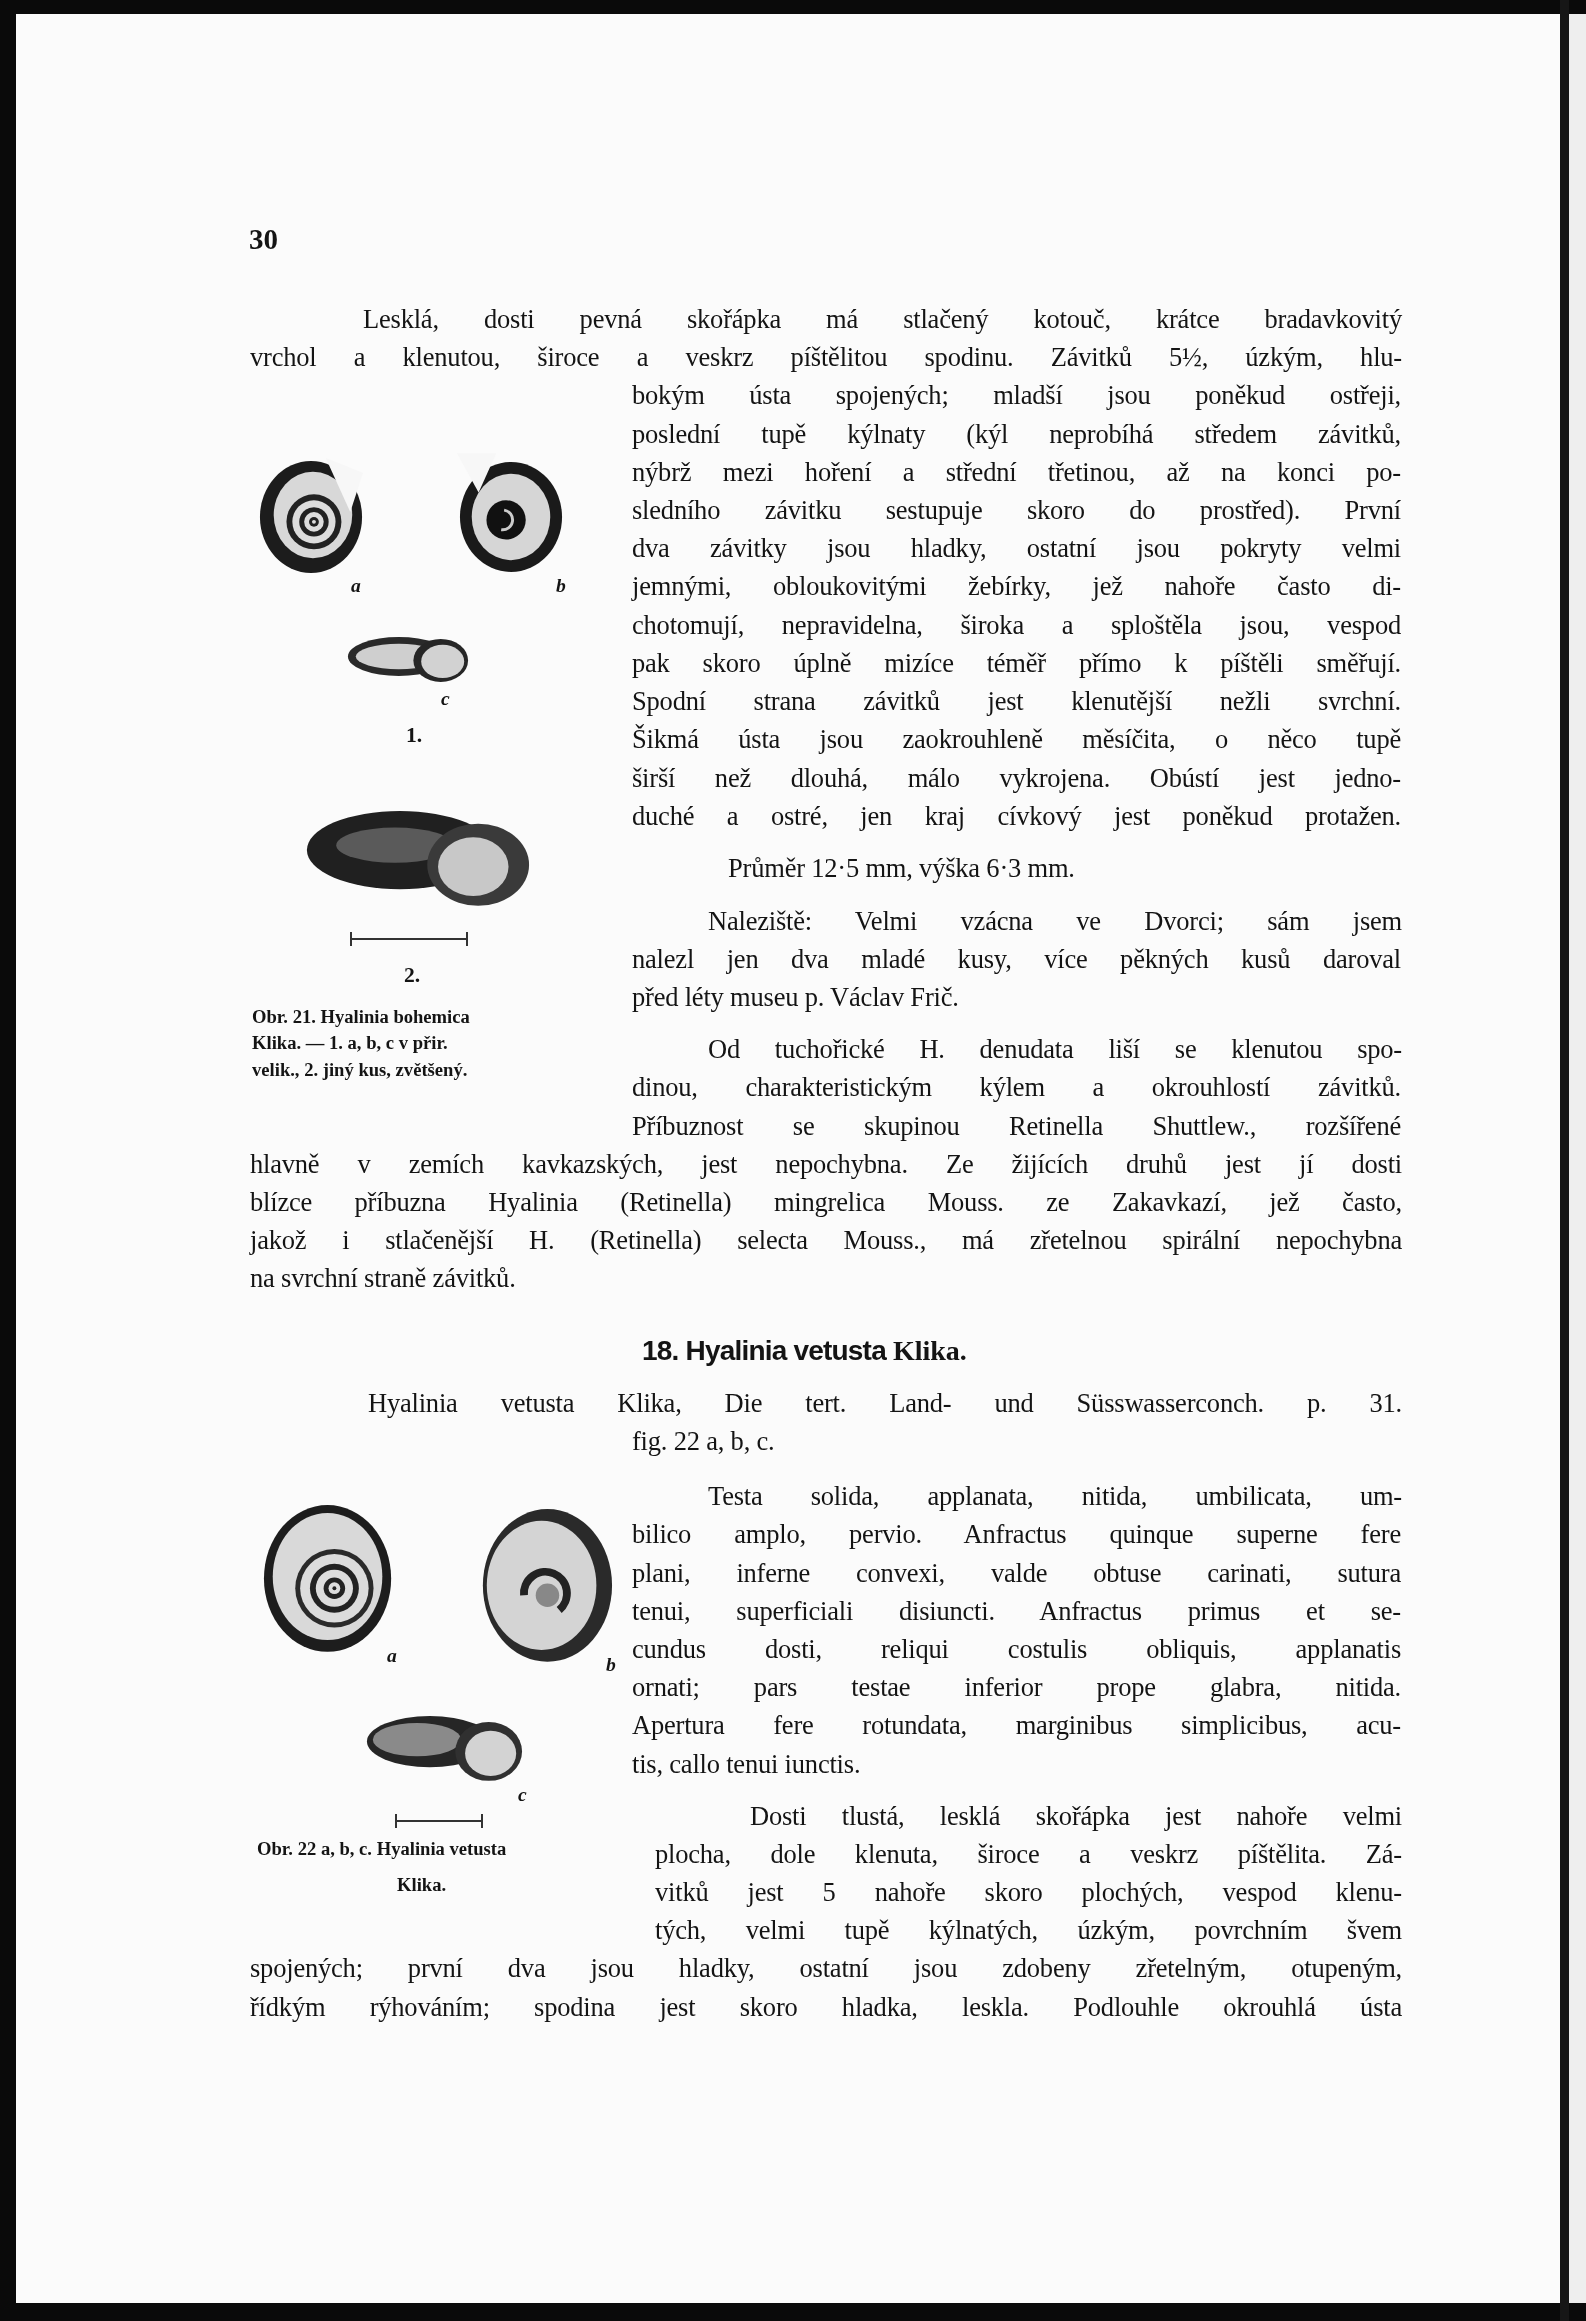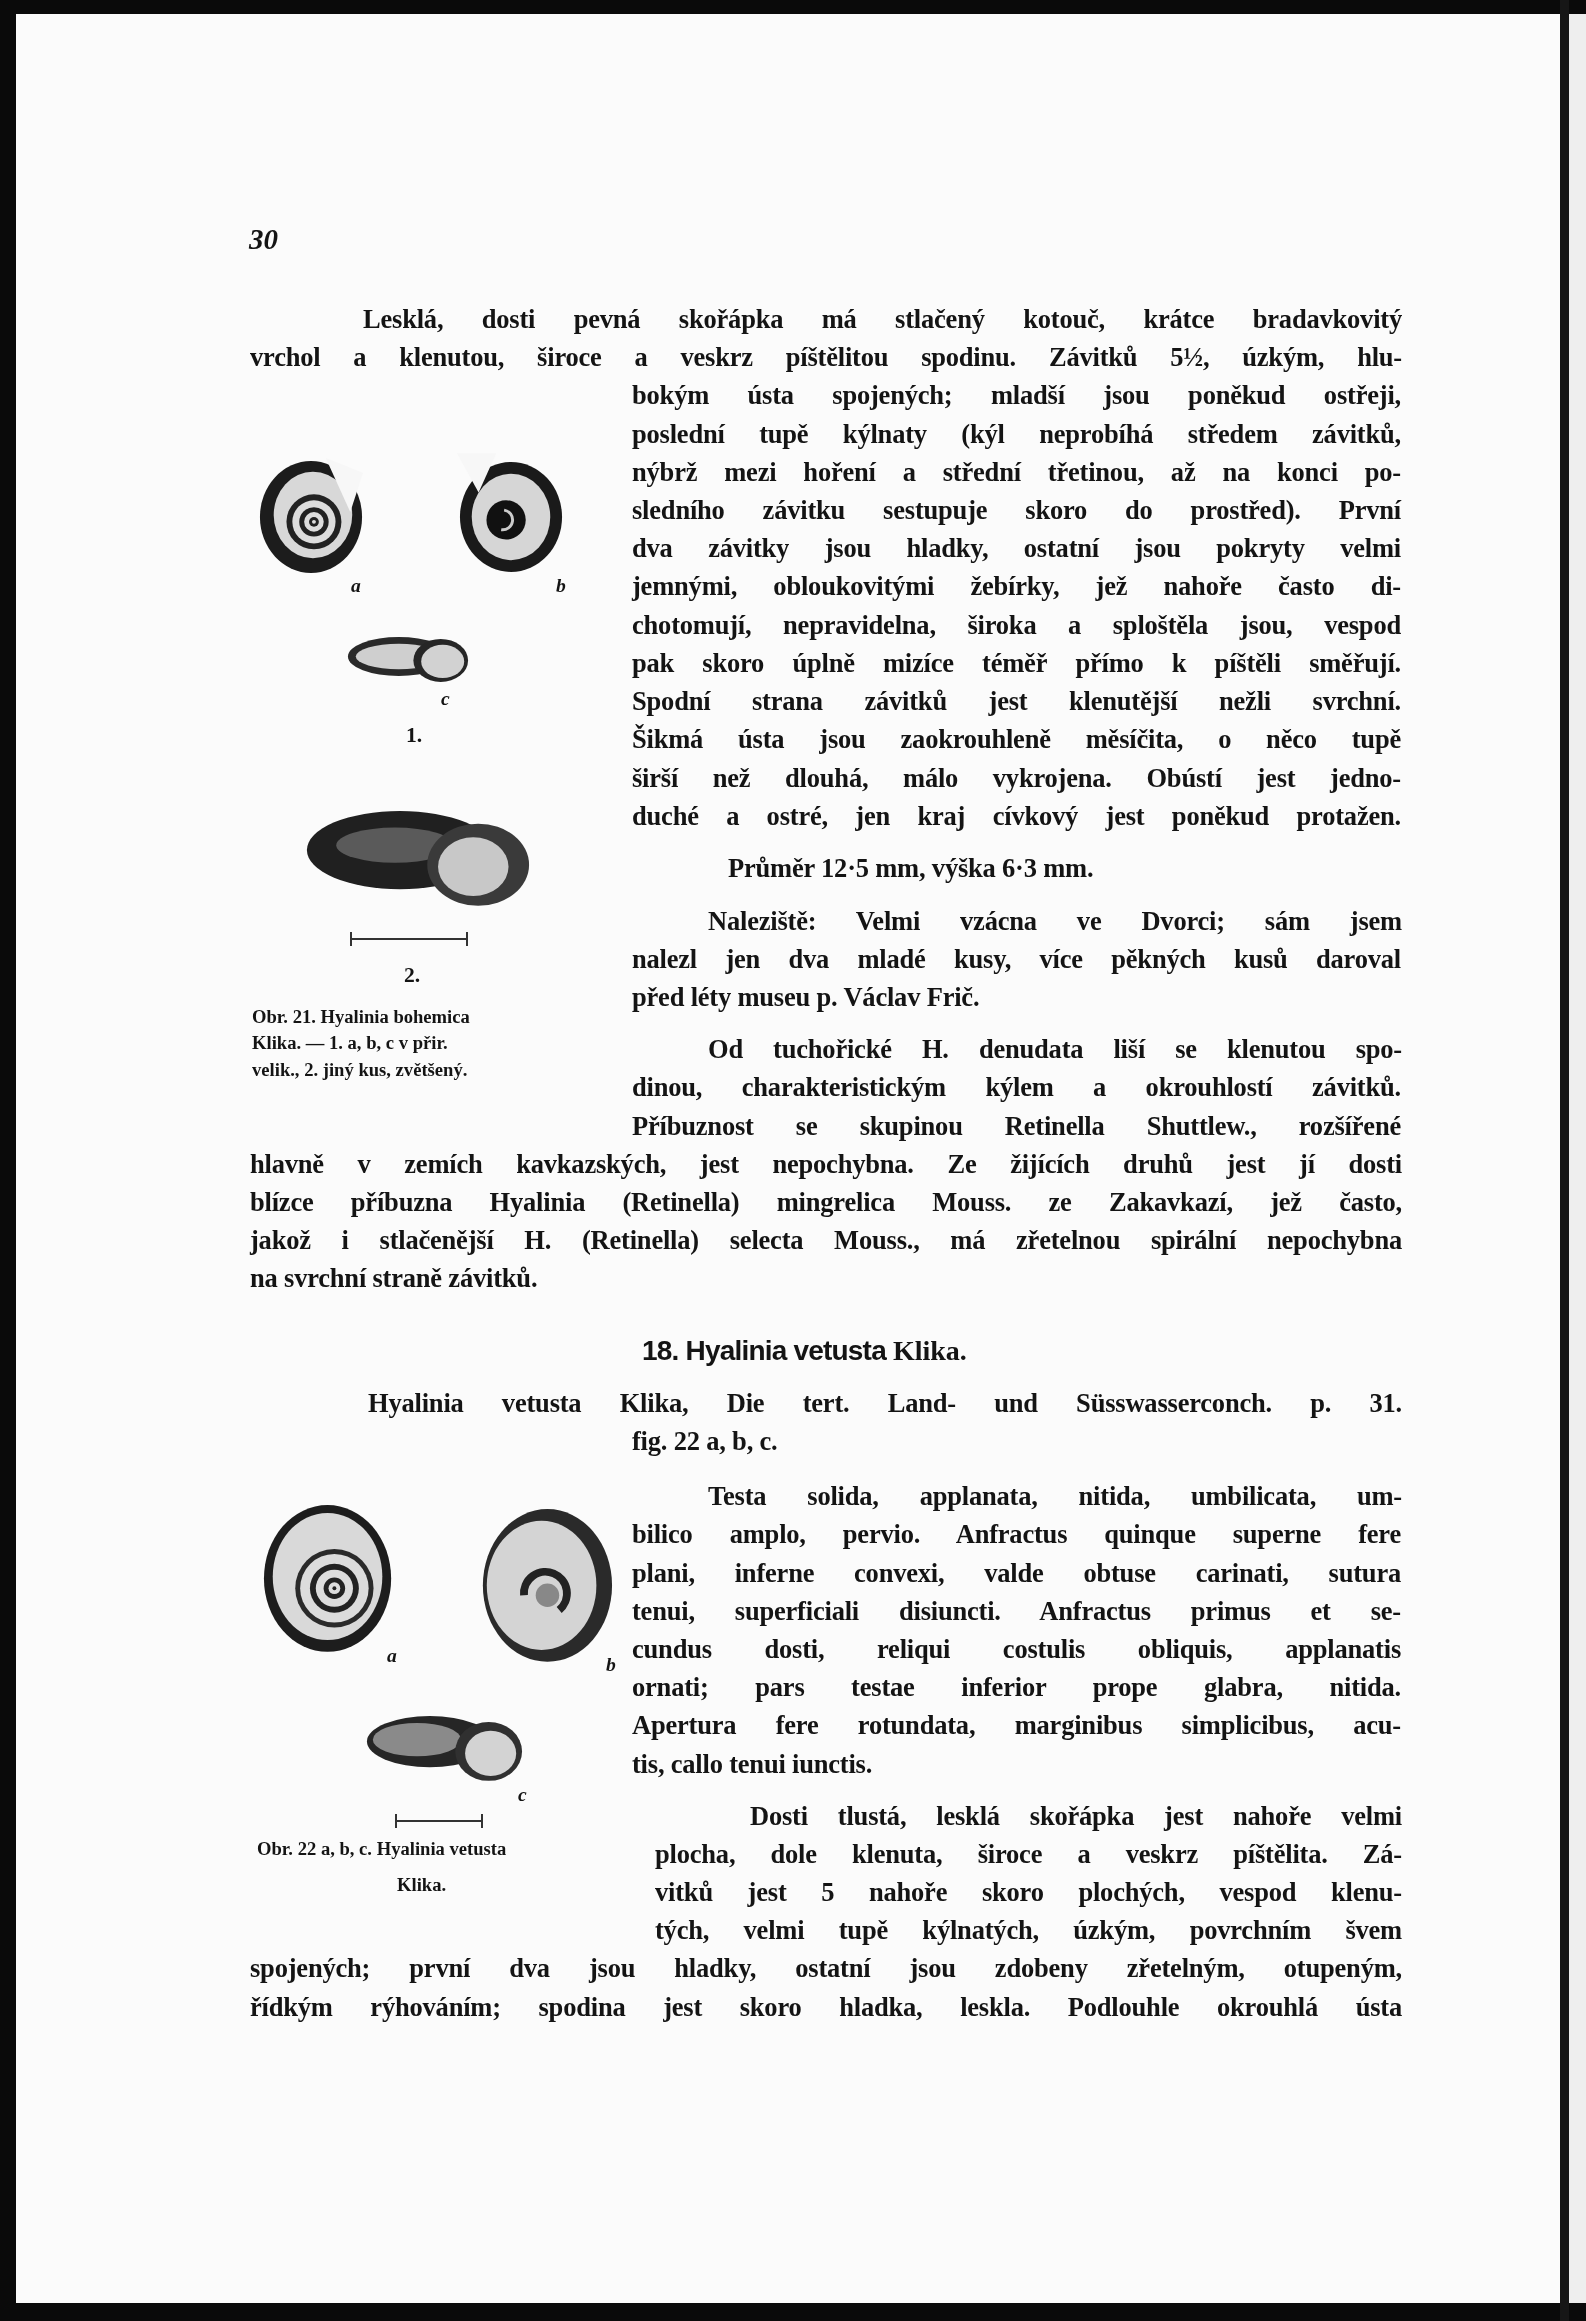--- a/index.html
+++ b/index.html
@@ -5,24 +5,24 @@
   html, body { margin:0; padding:0; }
   body { width:1587px; height:2322px; position:relative; background:#f7f7f7; overflow:hidden;
          font-family:"Liberation Serif","DejaVu Serif",serif; color:#141414; }
   .frame-top { position:absolute; left:0; top:0; width:1587px; height:13.7px; background:#0a0a0a; }
   .frame-left { position:absolute; left:0; top:0; width:15.7px; height:2322px; background:#0a0a0a; }
   .frame-bottom { position:absolute; left:0; bottom:0; width:1587px; height:19.6px; background:#0a0a0a; }
   .frame-rule { position:absolute; left:1560px; top:0; width:8.8px; height:2322px; background:#161616; }
   .frame-strip { position:absolute; left:1569px; top:13.7px; width:17.6px; height:2289px; background:#eeeeee; }
   .page { position:absolute; left:15.7px; top:13.7px; width:1545px; height:2289px; background:#fbfbfb; }
 
-  .t { position:absolute; font-size:26.5px; line-height:37px; white-space:nowrap; font-weight:bold;
+  .t { position:absolute; font-size:26.5px; line-height:37px; white-space:nowrap; font-weight:normal;
        letter-spacing:-0.2px; transform-origin:left top; }
   .j { text-align:justify; text-align-last:justify; white-space:normal; }
-  .page-num { position:absolute; left:249px; top:223px; font-size:29px; font-weight:bold;font-style:italic; }
+  .page-num { position:absolute; left:249px; top:223px; font-size:29px; font-weight:bold; }
   .cap { position:absolute; font-size:18.6px; line-height:26.5px; font-weight:bold; white-space:nowrap; }
   .heading { position:absolute; left:642px; top:1335px; font-size:28px; font-weight:bold;
              font-family:"Liberation Sans","DejaVu Sans",sans-serif; letter-spacing:-0.8px; }
   .heading .rest { font-family:"Liberation Serif","DejaVu Serif",serif; letter-spacing:0; }
   .fig-label { position:absolute; font-style:italic; font-weight:bold; font-size:19.6px; }
   .fig-num { position:absolute; font-weight:bold; font-size:21.6px; }
   .scalebar { position:absolute; height:2px; background:#333; }
   .scalebar::before, .scalebar::after { content:""; position:absolute; top:-5.9px; width:2px; height:13.7px; background:#333; }
   .scalebar::before { left:0; } .scalebar::after { right:0; }
   svg.shell { position:absolute; }

